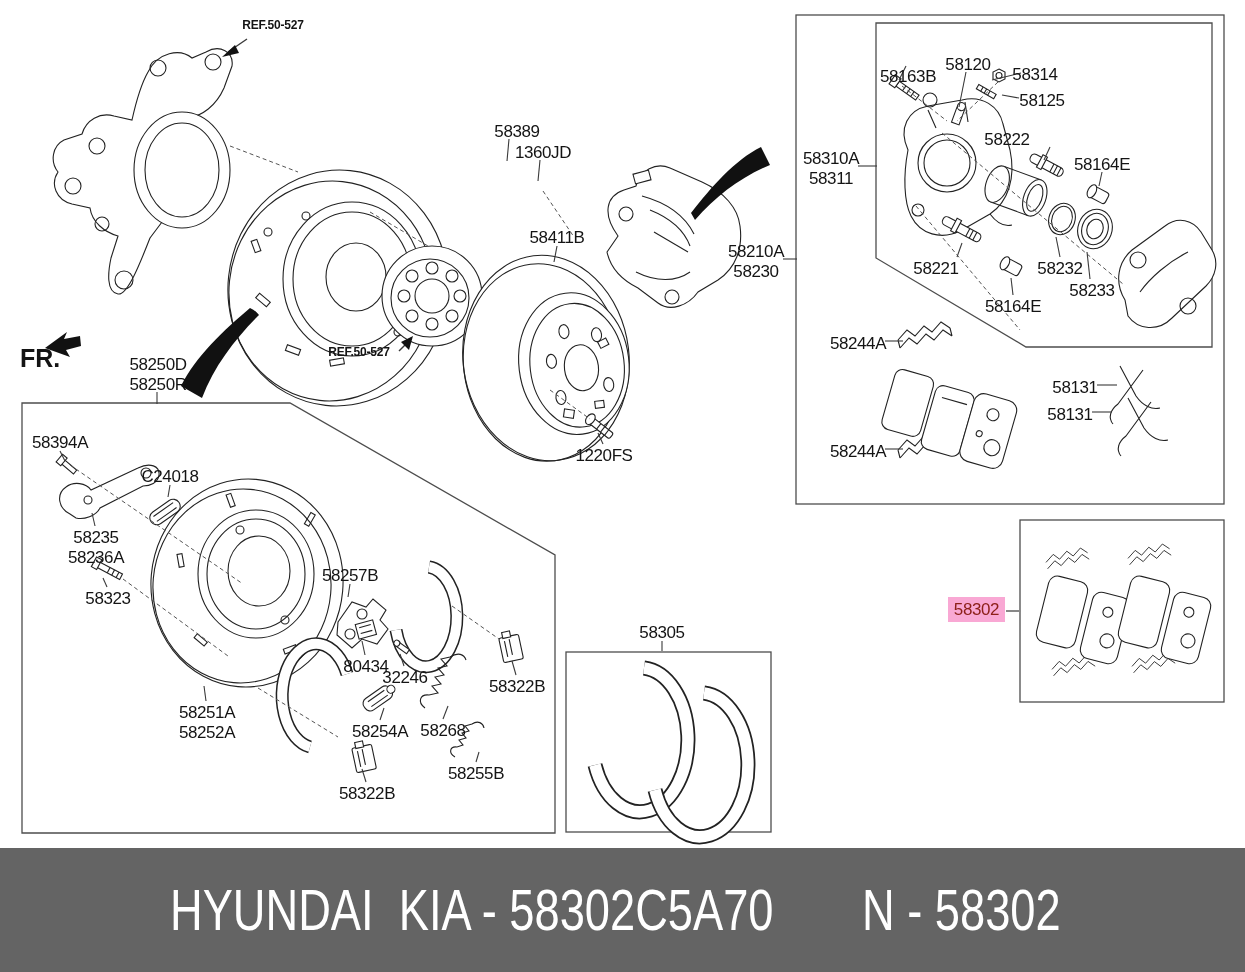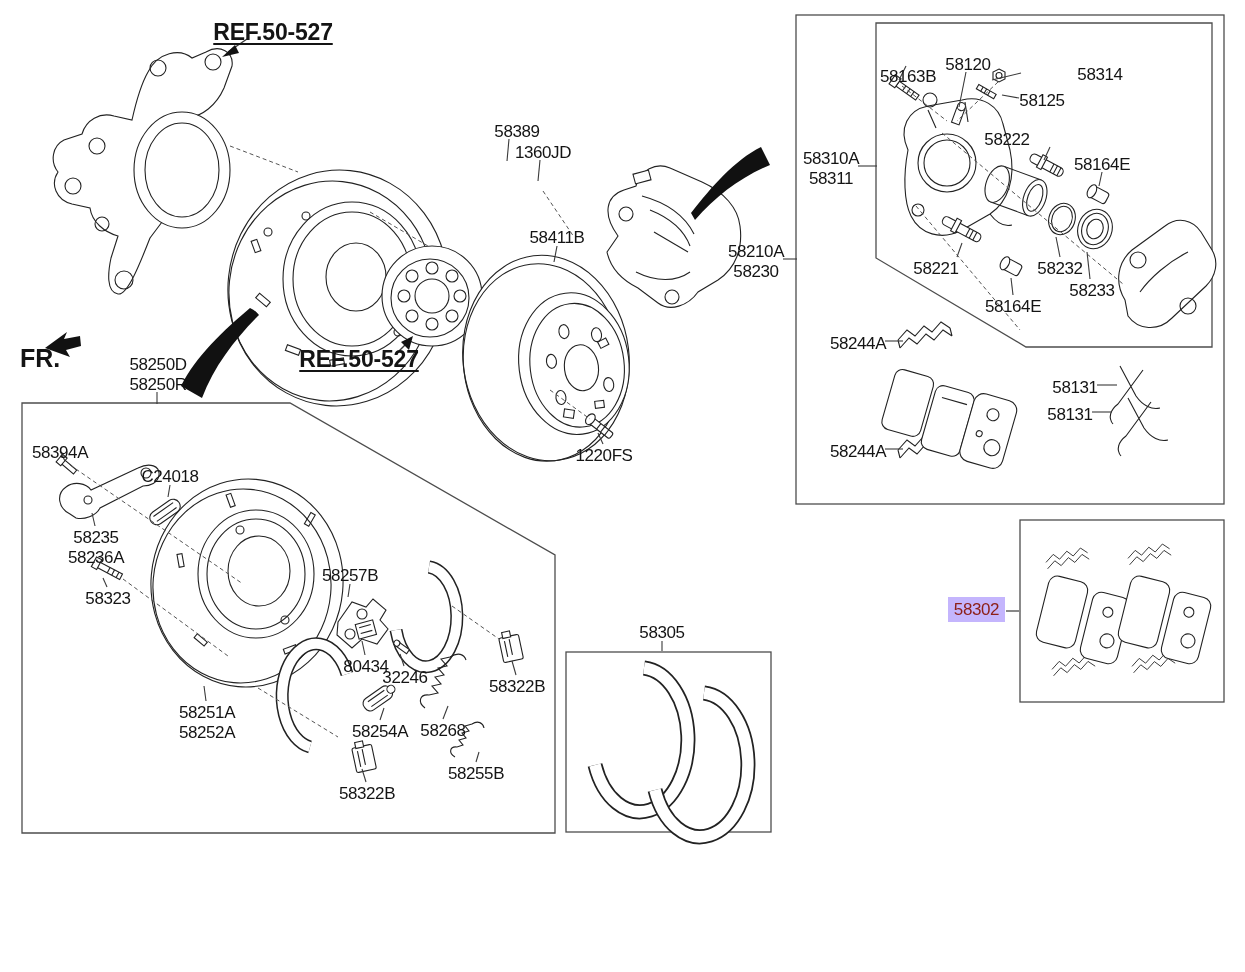--- a/index.html
+++ b/index.html
@@ -2,25 +2,25 @@
 <html><head>
 <meta charset="utf-8">
 <style>
   html,body{margin:0;padding:0;background:#fff;}
   .stage{position:relative;width:1245px;height:972px;background:#fff;overflow:hidden;
          font-family:"Liberation Sans",sans-serif;}
   svg.art{position:absolute;left:0;top:0;}
   .lbl{position:absolute;transform:translateX(-50%);
        font:17px/1.15 "Liberation Sans",sans-serif;letter-spacing:-0.4px;
        color:#141414;white-space:pre-line;text-align:center;}
-  .ref{font-weight:bold;font-size:23px;letter-spacing:-0.2px;
-       text-decoration:underline;text-underline-offset:3px;}
+  .ref{font-weight:bold;font-size:12px;letter-spacing:-0.2px;
+       text-underline-offset:3px;}
   .fr{transform:none;font-weight:bold;font-size:25px;letter-spacing:0;}
   .hl{transform:none;width:57px;height:25px;line-height:25px;padding:0;
-      background:#c4b5fd;color:#8d2019;text-align:center;font-size:17px;}
+      background:#f9a8d4;color:#8d2019;text-align:center;font-size:17px;}
   .banner{position:absolute;left:0;top:848px;width:1245px;height:124px;background:#646464;}
   .banner-text{position:absolute;top:0;height:124px;line-height:124px;color:#fff;
        font-size:58px;transform:scaleX(0.78);transform-origin:left center;white-space:pre;}
   .bl{left:170px;} .br{left:862px;}
 </style>
 </head>
 <body>
 
 <div class="stage">
 
@@ -401,49 +401,53 @@
 
 <div class="lbl" style="left:517px;top:122px">58389</div>
 <div class="lbl" style="left:543px;top:143px">1360JD</div>
 <div class="lbl" style="left:557px;top:228px">58411B</div>
 <div class="lbl" style="left:756px;top:242px">58210A
 58230</div>
 <div class="lbl" style="left:831px;top:149px">58310A
 58311</div>
 <div class="lbl" style="left:908px;top:67px">58163B</div>
 <div class="lbl" style="left:968px;top:55px">58120</div>
-<div class="lbl" style="left:1100px;top:65px">58314</div>
+<div class="lbl" style="left:1035px;top:65px">58314</div>
 <div class="lbl" style="left:1042px;top:91px">58125</div>
 <div class="lbl" style="left:1007px;top:130px">58222</div>
 <div class="lbl" style="left:1102px;top:155px">58164E</div>
 <div class="lbl" style="left:936px;top:259px">58221</div>
 <div class="lbl" style="left:1060px;top:259px">58232</div>
 <div class="lbl" style="left:1092px;top:281px">58233</div>
 <div class="lbl" style="left:1013px;top:297px">58164E</div>
 <div class="lbl" style="left:858px;top:334px">58244A</div>
 <div class="lbl" style="left:1075px;top:378px">58131</div>
 <div class="lbl" style="left:1070px;top:405px">58131</div>
 <div class="lbl" style="left:858px;top:442px">58244A</div>
 
 <div class="lbl" style="left:158px;top:355px">58250D
 58250R</div>
-<div class="lbl" style="left:60px;top:443px">58394A</div>
+<div class="lbl" style="left:60px;top:433px">58394A</div>
 <div class="lbl" style="left:170px;top:467px">C24018</div>
 <div class="lbl" style="left:96px;top:528px">58235
 58236A</div>
 <div class="lbl" style="left:108px;top:589px">58323</div>
 <div class="lbl" style="left:350px;top:566px">58257B</div>
 <div class="lbl" style="left:366px;top:657px">80434</div>
 <div class="lbl" style="left:405px;top:668px">32246</div>
 <div class="lbl" style="left:517px;top:677px">58322B</div>
 <div class="lbl" style="left:207px;top:703px">58251A
 58252A</div>
 <div class="lbl" style="left:380px;top:722px">58254A</div>
 <div class="lbl" style="left:443px;top:721px">58268</div>
 <div class="lbl" style="left:476px;top:764px">58255B</div>
 <div class="lbl" style="left:367px;top:784px">58322B</div>
 <div class="lbl" style="left:604px;top:446px">1220FS</div>
 <div class="lbl" style="left:662px;top:623px">58305</div>
 
 <div class="lbl hl" style="left:948px;top:597px">58302</div>
 
-
+<div class="banner">
+  <span class="banner-text bl">HYUNDAI  KIA - 58302C5A70</span>
+  <span class="banner-text br">N - 58302</span>
 </div>
 
+</div>
+
 </body></html>

